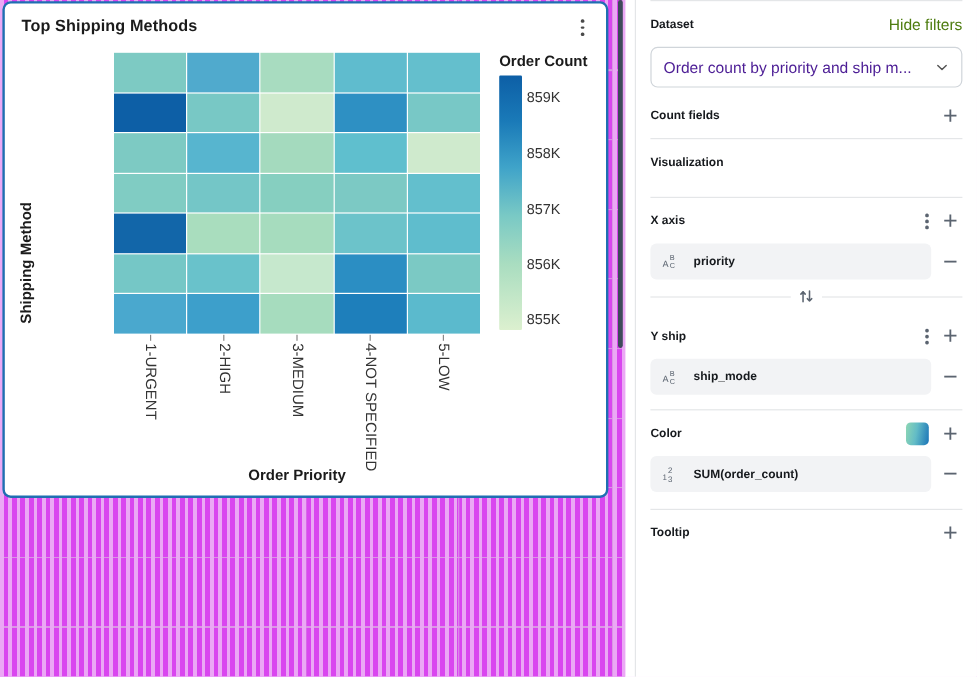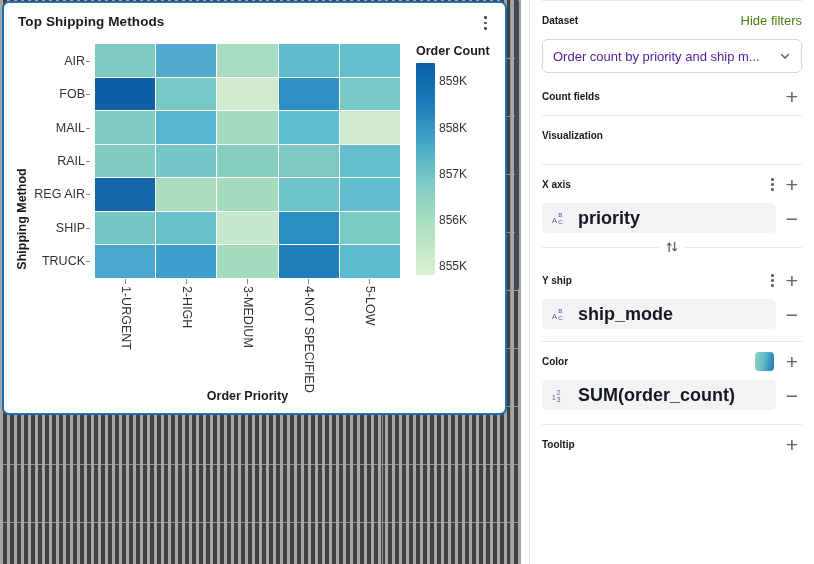--- a/index.html
+++ b/index.html
@@ -7,21 +7,21 @@
     width: 814px; height: 564px;
     font-family: "Liberation Sans", sans-serif;
     background: #ffffff;
     overflow: hidden;
   }
   #root { position: relative; width: 814px; height: 564px; }
 
   
   #canvas {
     position: absolute; left: 0; top: 0; width: 521px; height: 564px;
-    background: #404040;
+    background: #d946ef;
     overflow: hidden;
   }
   #grid-bg {
     position: absolute; left: 0; top: 0; width: 521px; height: 564px;
     background-image:
       repeating-linear-gradient(to right, transparent 0 127px, #dcdcdc 127px 128px),
       repeating-linear-gradient(to bottom, transparent 0 57px, #dcdcdc 57px 58px);
     background-position: -1px 1px;
     opacity: .55;
   }
@@ -181,21 +181,21 @@
   .minus { width: 20px; height: 20px; color: #5b6470; font-size: 21px; line-height: 1; font-weight: 300;}
   .kebab { width: 16px; height: 20px; position: relative; margin-right: 2px;}
   .kebab i { position: absolute; left: 7px; width: 2.6px; height: 2.6px; border-radius: 50%; background: #5b6470; }
   .kebab i:nth-child(1){ top: 4px; } .kebab i:nth-child(2){ top: 9px; } .kebab i:nth-child(3){ top: 14px; }
 
   .field-row { display: flex; align-items: center; gap: 6px; }
   .pill {
     flex: 1; height: 30px; background: #f2f3f5; border-radius: 5px;
     display: flex; align-items: center; padding: 0 10px; gap: 9px; cursor: pointer;
   }
-  .pill .name { font-size: 18px; font-weight: bold; color: #16191d; }
+  .pill .name { font-size: 10px; font-weight: bold; color: #16191d; }
 
   .abc-icon { width: 17px; height: 16px; flex: none; }
   .num-icon { width: 17px; height: 16px; flex: none; }
 
   .swap-row { display: flex; align-items: center; gap: 0; height: 28px; }
   .swap-line { flex: 1; height: 1px; background: #e4e6e8; }
   .swap-btn { width: 26px; height: 22px; display: flex; align-items: center; justify-content: center; cursor: pointer; }
 
   .viz-icon { width: 17px; height: 17px; flex: none; margin-right: 9px; display:grid;
               grid-template-columns: repeat(4,1fr); grid-template-rows: repeat(4,1fr); gap: 1px;}
@@ -225,29 +225,20 @@
             <i></i>
         </div>
       </div>
 
       <div id="plot">
 
         <div id="ylabel">
           <span>Shipping Method</span>
         </div>
 
-        <div id="ytick-col">
-            <div class="ytick">AIR</div>
-            <div class="ytick">FOB</div>
-            <div class="ytick">MAIL</div>
-            <div class="ytick">RAIL</div>
-            <div class="ytick">REG AIR</div>
-            <div class="ytick">SHIP</div>
-            <div class="ytick">TRUCK</div>
-          </div>
 
         <div id="heat">
             <div class="cell" title="AIR / 1-URGENT: 856900" style="background: rgb(125, 202, 195);"></div>
             <div class="cell" title="AIR / 2-HIGH: 857700" style="background: rgb(80, 170, 205);"></div>
             <div class="cell" title="AIR / 3-MEDIUM: 856100" style="background: rgb(168, 220, 192);"></div>
             <div class="cell" title="AIR / 4-NOT SPECIFIED: 857600" style="background: rgb(95, 188, 206);"></div>
             <div class="cell" title="AIR / 5-LOW: 857400" style="background: rgb(100, 191, 205);"></div>
             <div class="cell" title="FOB / 1-URGENT: 859300" style="background: rgb(13, 95, 166);"></div>
             <div class="cell" title="FOB / 2-HIGH: 856900" style="background: rgb(120, 200, 197);"></div>
             <div class="cell" title="FOB / 3-MEDIUM: 855300" style="background: rgb(207, 234, 205);"></div>

